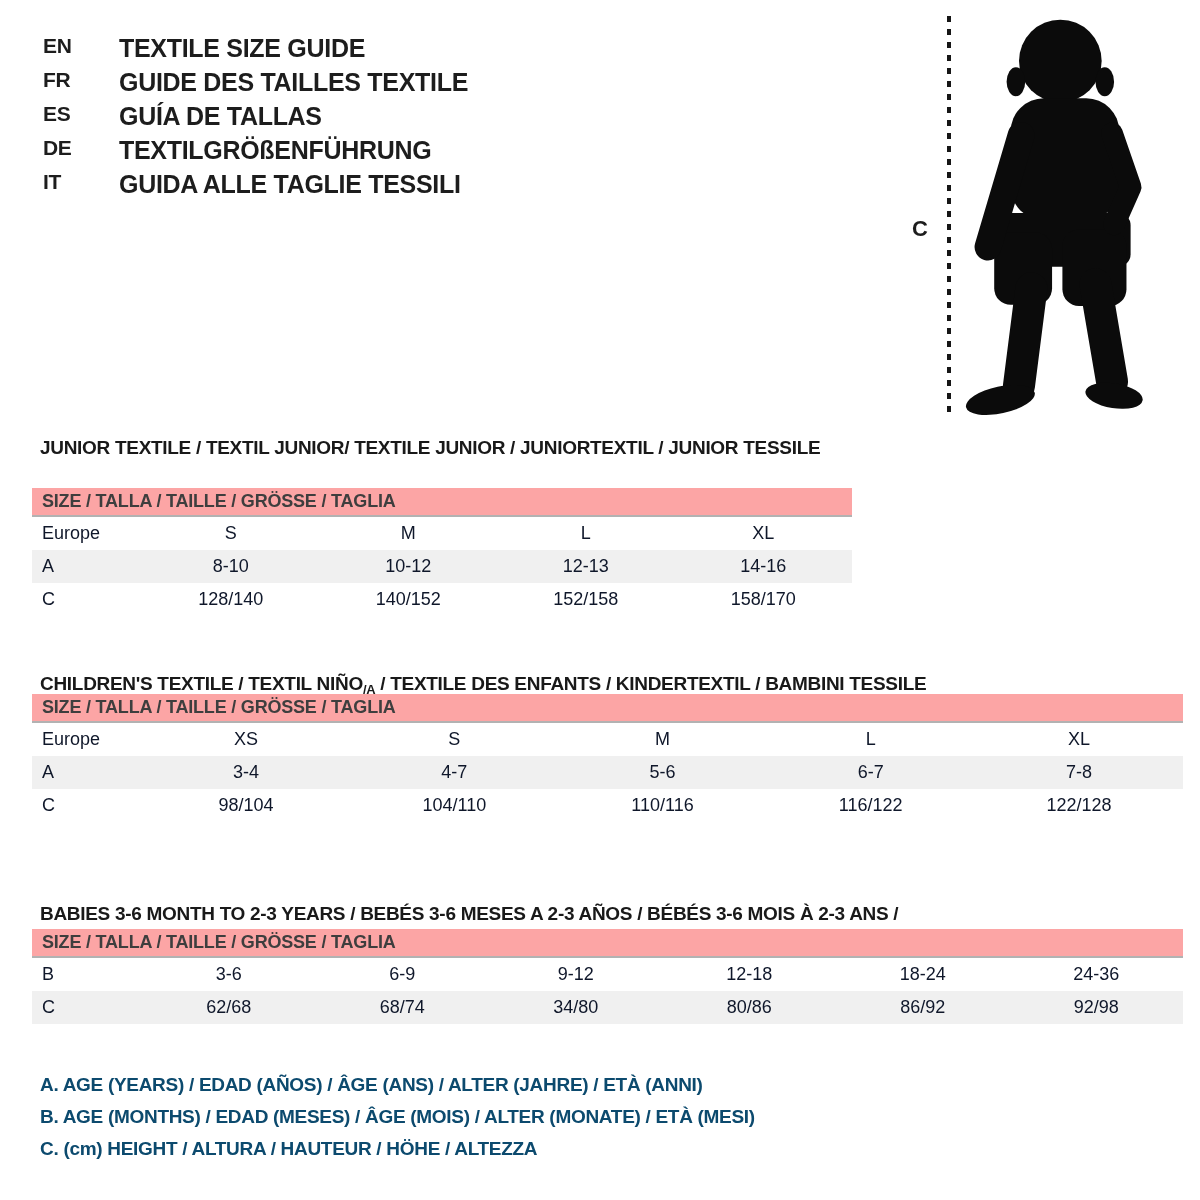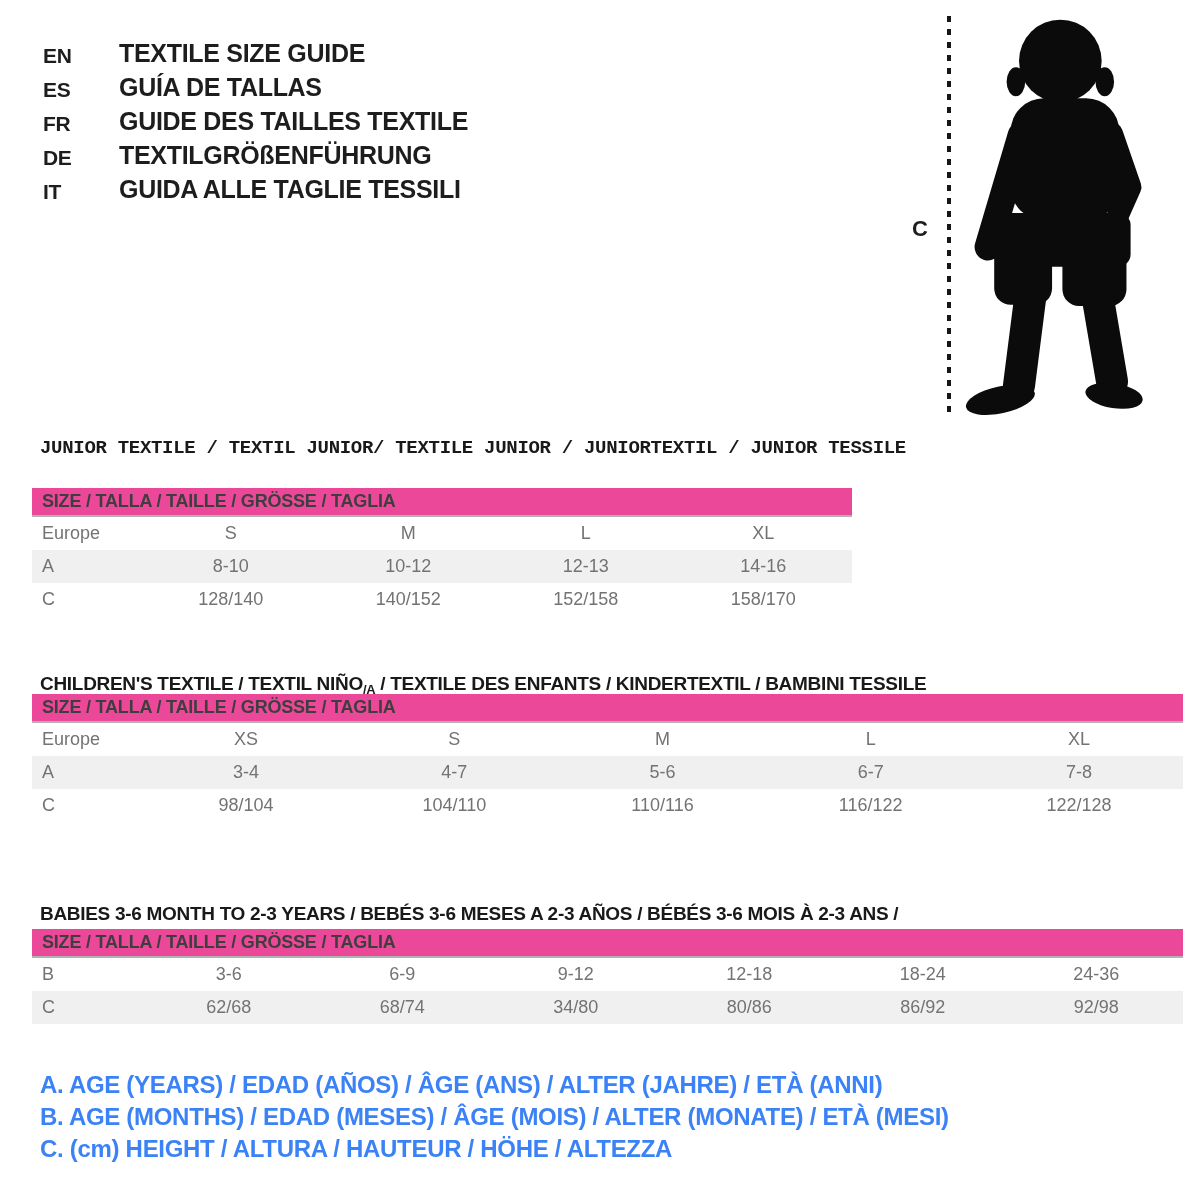--- a/index.html
+++ b/index.html
@@ -6,63 +6,63 @@
   body{
     width:1200px;height:1200px;position:relative;background:#ffffff;
     font-family:"Liberation Sans","DejaVu Sans",sans-serif;
     color:#1d1d1d;overflow:hidden;
     -webkit-font-smoothing:antialiased;
   }
   .abs{position:absolute;}
 
   
   .lang-list{left:43px;top:34px;}
-  .lang-row{display:flex;height:34px;align-items:flex-end;}
+  .lang-row{display:flex;height:34px;align-items:flex-start;}
   .lang-code{width:76px;font-weight:bold;font-size:21px;letter-spacing:-0.3px;}
   .lang-label{font-weight:bold;font-size:25px;letter-spacing:-0.3px;white-space:nowrap;}
 
   
   .dash-line{left:947px;top:16px;width:4px;height:400px;
     background:repeating-linear-gradient(to bottom,#161616 0 6px,transparent 6px 13px);}
   .measure-label{left:912px;top:216px;font-weight:bold;font-size:22px;}
   .figure-svg{left:957px;top:13px;}
 
   
   .section-heading{left:40px;font-weight:bold;font-size:19px;letter-spacing:-0.3px;white-space:nowrap;color:#191919;}
   .sub-a{font-size:13px;vertical-align:-4px;font-weight:bold;}
 
   
   .tbl{left:32px;}
-  .tbl-header{height:29px;background:#ec4899;border-bottom:2px solid #b2b2b2;
+  .tbl-header{height:29px;background:#fca5a5;border-bottom:2px solid #b2b2b2;
     display:flex;align-items:center;padding-left:10px;box-sizing:border-box;
     font-size:18px;font-weight:600;color:#3e3e3e;letter-spacing:-0.2px;text-align:right;}
-  .tbl-row{height:33px;display:flex;align-items:center;font-size:18px;color:#737373;}
+  .tbl-row{height:33px;display:flex;align-items:center;font-size:18px;color:#0f172a;}
   .tbl-row.alt{background:#f0f0f0;}
   .tbl-row .lbl{width:110px;padding-left:10px;box-sizing:border-box;}
   .tbl-row .cell{flex:1;text-align:center;}
 
   
   .legend{left:40px;top:1074px;}
-  .legend-line{font-weight:bold;font-size:24px;letter-spacing:-0.3px;line-height:21px;margin-bottom:11px;white-space:nowrap;color:#3b82f6;}
+  .legend-line{font-weight:bold;font-size:19px;letter-spacing:-0.3px;line-height:21px;margin-bottom:11px;white-space:nowrap;color:#0c4a6e;}
 </style>
 </head>
 <body>
 
 <div class="abs lang-list">
   <div class="lang-row">
     <span class="lang-code">EN</span>
     <span class="lang-label">TEXTILE SIZE GUIDE</span>
   </div>
   <div class="lang-row">
+    <span class="lang-code">FR</span>
+    <span class="lang-label">GUIDE DES TAILLES TEXTILE</span>
+  </div>
+  <div class="lang-row">
     <span class="lang-code">ES</span>
     <span class="lang-label">GUÍA DE TALLAS</span>
-  </div>
-  <div class="lang-row">
-    <span class="lang-code">FR</span>
-    <span class="lang-label">GUIDE DES TAILLES TEXTILE</span>
   </div>
   <div class="lang-row">
     <span class="lang-code">DE</span>
     <span class="lang-label">TEXTILGRÖßENFÜHRUNG</span>
   </div>
   <div class="lang-row">
     <span class="lang-code">IT</span>
     <span class="lang-label">GUIDA ALLE TAGLIE TESSILI</span>
   </div>
 </div>
@@ -87,21 +87,21 @@
     <polyline points="150,116 168,168 152,204" fill="none" stroke-width="21" stroke-linecap="round" stroke-linejoin="round"></polyline>
 
     <line x1="72" y1="266" x2="60" y2="360" stroke-width="31" stroke-linecap="round"></line>
     <line x1="134" y1="262" x2="150" y2="356" stroke-width="31" stroke-linecap="round"></line>
 
     <ellipse cx="42" cy="374" rx="34" ry="13" transform="rotate(-12 42 374)" stroke="none"></ellipse>
     <ellipse cx="152" cy="370" rx="28" ry="12" transform="rotate(9 152 370)" stroke="none"></ellipse>
   </g>
 </svg>
 
-<div class="abs section-heading" style="top:437px;font-family:Liberation Mono, monospace;">JUNIOR TEXTILE / TEXTIL JUNIOR/ TEXTILE JUNIOR / JUNIORTEXTIL / JUNIOR TESSILE</div>
+<div class="abs section-heading" style="top:437px;">JUNIOR TEXTILE / TEXTIL JUNIOR/ TEXTILE JUNIOR / JUNIORTEXTIL / JUNIOR TESSILE</div>
 
 <div class="abs tbl" style="top:488px;width:820px;">
   <div class="tbl-header">SIZE / TALLA / TAILLE / GRÖSSE / TAGLIA</div>
   <div class="tbl-row">
     <span class="lbl">Europe</span>
     <span class="cell">S</span>
     <span class="cell">M</span>
     <span class="cell">L</span>
     <span class="cell">XL</span>
   </div>

